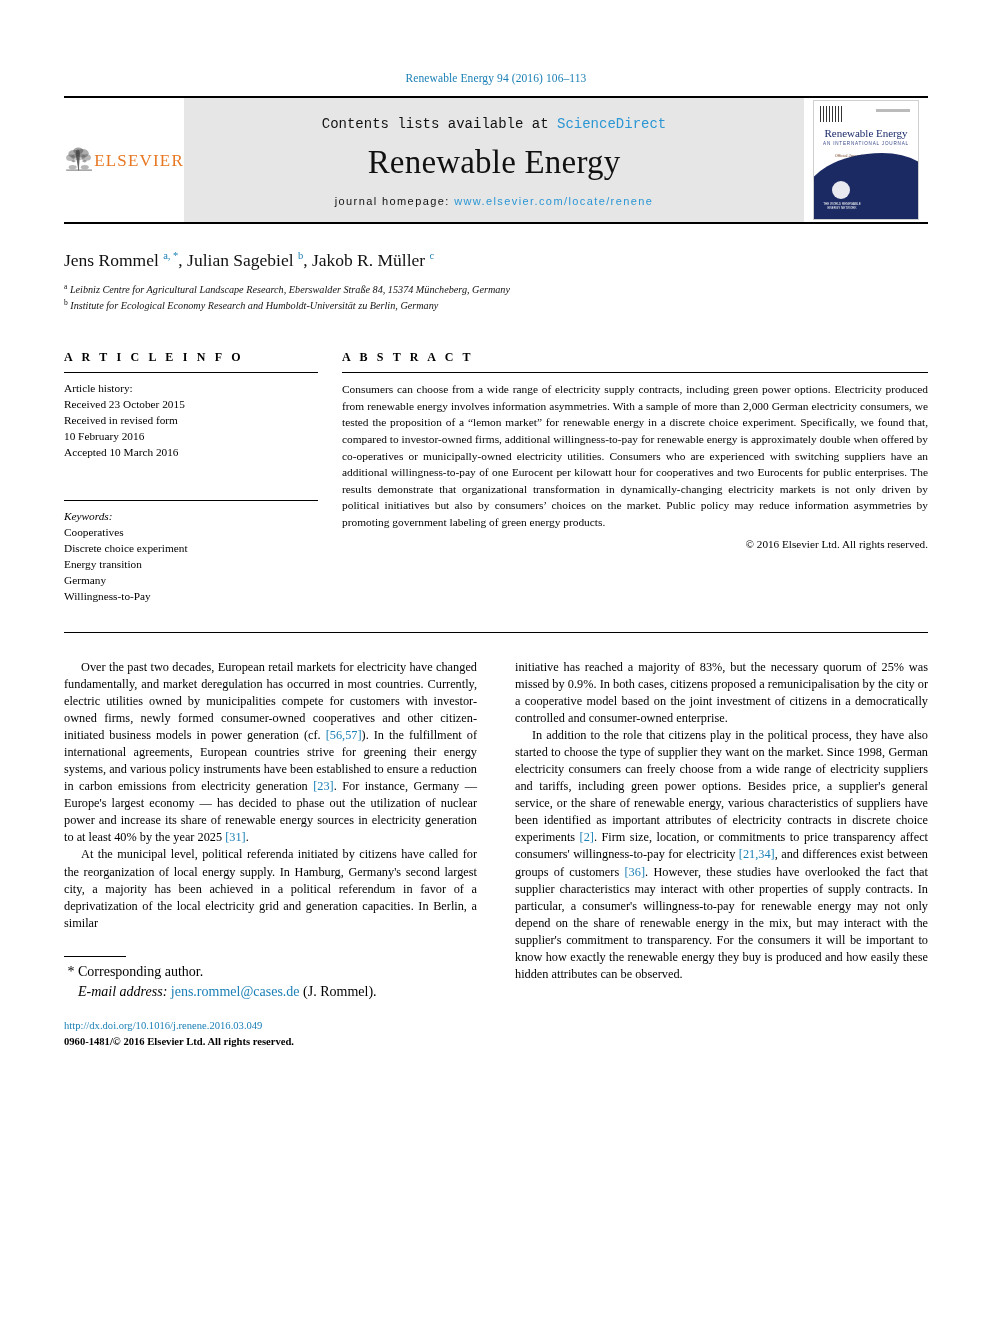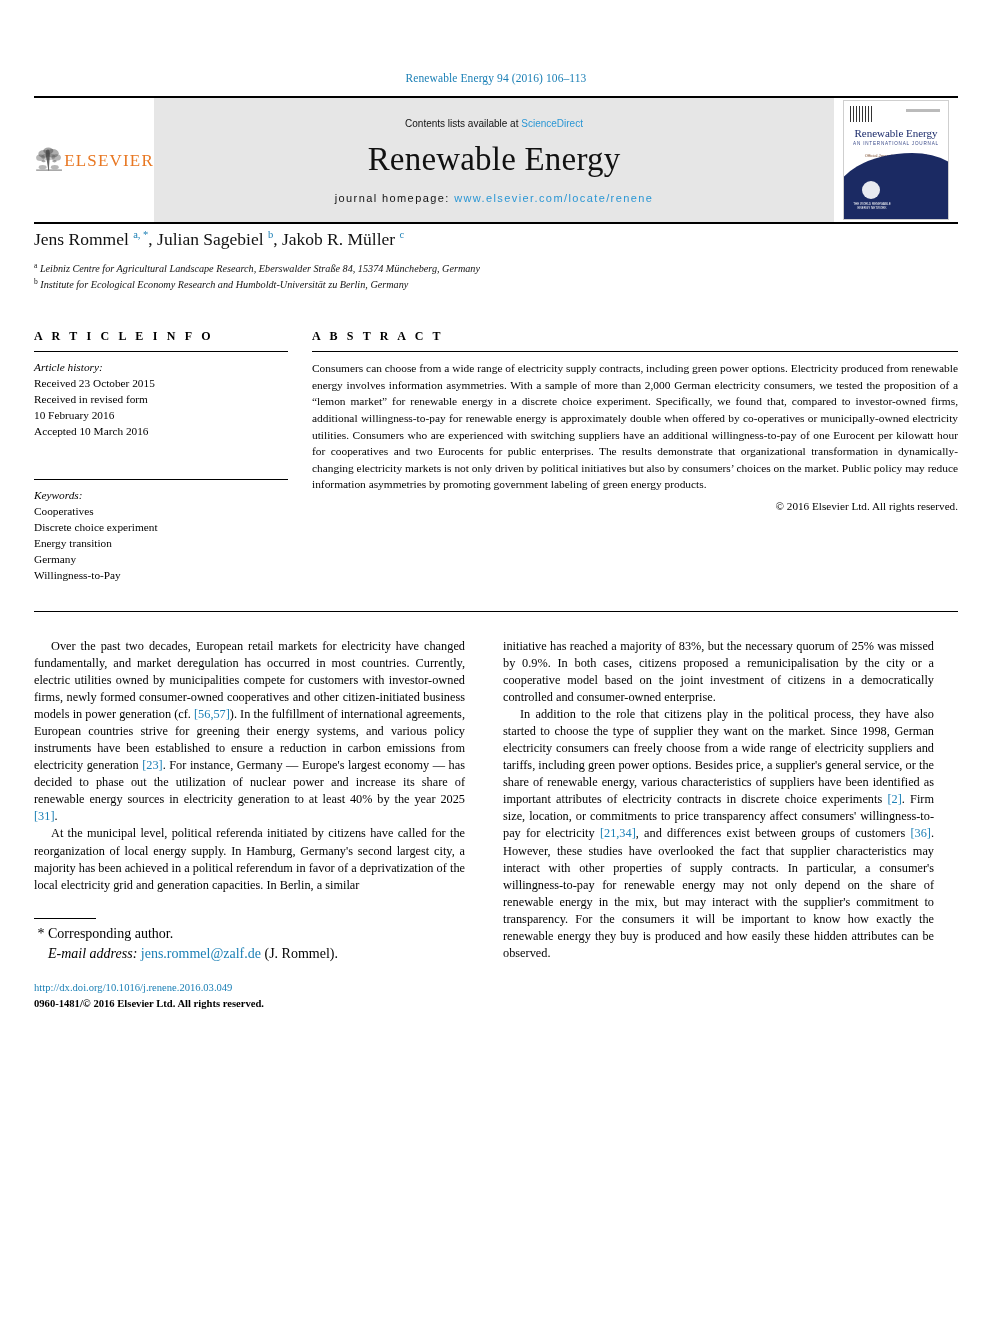--- a/index.html
+++ b/index.html
@@ -13,21 +13,21 @@
     font-family: "Liberation Serif", "DejaVu Serif", serif;
     color: #000;
     position: relative;
     overflow: hidden;
   }
   .page {
     width: 992px;
     height: 1323px;
     position: relative;
     box-sizing: border-box;
-    padding: 0 34px;
+    padding: 0 64px;
   }
 
   
   .running-head {
     text-align: center;
     color: #1a7fb5;
     font-size: 11.5px;
     padding-top: 72px;
     letter-spacing: .1px;
   }
@@ -62,22 +62,22 @@
   .center-cell {
     flex: 1 1 auto;
     background: #e6e6e6;
     display: flex;
     flex-direction: column;
     align-items: center;
     justify-content: center;
     padding: 6px 0 4px 0;
   }
   .contents-line {
-    font-family: Liberation Sans, sans-serif;
-    font-size: 10px;
+    font-family: Liberation Mono, monospace;
+    font-size: 14px;
     color: #111;
   }
   .contents-line .sd { color: #2a96d4; }
   .journal-title {
     font-family: "Liberation Serif", serif;
     font-size: 33px;
     margin: 12px 0 14px 0;
     letter-spacing: .2px;
     color: #111;
   }
@@ -167,21 +167,21 @@
     padding-top: 2px;
   }
   .cm-word {
     font-family: "Liberation Sans", sans-serif;
     font-size: 9.5px;
     font-weight: bold;
     color: #222;
     letter-spacing: -.2px;
   }
   .authors {
-    margin-top: 5px;
+    margin-top: 26px;
     font-family: "Liberation Serif", serif;
     font-size: 17.5px;
     color: #111;
   }
   .authors sup { color: #1a7fb5; font-size: 10.5px; }
   .affil {
     margin-top: 10px;
     font-style: italic;
     font-size: 10.2px;
     line-height: 1.48;
@@ -203,21 +203,21 @@
     font-size: 12px;
     letter-spacing: 3.2px;
     margin-bottom: 7px;
   }
   .rule { border-top: 1.6px solid #000; }
   .hist {
     margin-top: 7px;
     font-size: 11.3px;
     line-height: 1.42;
   }
-  .hist .lbl { font-style: italic; }
+  .hist .lbl { }
   .kw-rule { border-top: 1.3px solid #000; margin-top: 40px; }
   .keywords {
     margin-top: 7px;
     font-size: 11.3px;
     line-height: 1.42;
   }
   .keywords .lbl { font-style: italic; }
   .abstract-body {
     margin-top: 8px;
     font-size: 11.4px;
@@ -381,21 +381,21 @@
       <p class="bp">At the municipal level, political referenda initiated by citizens have called for the reorganization of local energy supply. In Hamburg, Germany's second largest city, a majority has been achieved in a political referendum in favor of a deprivatization of the local electricity grid and generation capacities. In Berlin, a similar</p>
 
       <div class="foot-sep"></div>
       <div class="footnote">
         <div>
           &nbsp;<span>*</span>
           <span>Corresponding author.</span>
         </div>
         <div style="padding-left:14px">
           <span class="em">E-mail address:</span>
-          <span class="mail">jens.rommel@zalf.de</span>
+          <span class="mail">jens.rommel@cases.de</span>
           <span>(J. Rommel).</span>
         </div>
       </div>
       <div class="doi-block">
         <div class="doi">http://dx.doi.org/10.1016/j.renene.2016.03.049</div>
         <div class="issn">0960-1481/© 2016 Elsevier Ltd. All rights reserved.</div>
       </div>
     </div>
 
     <div class="bcol">

